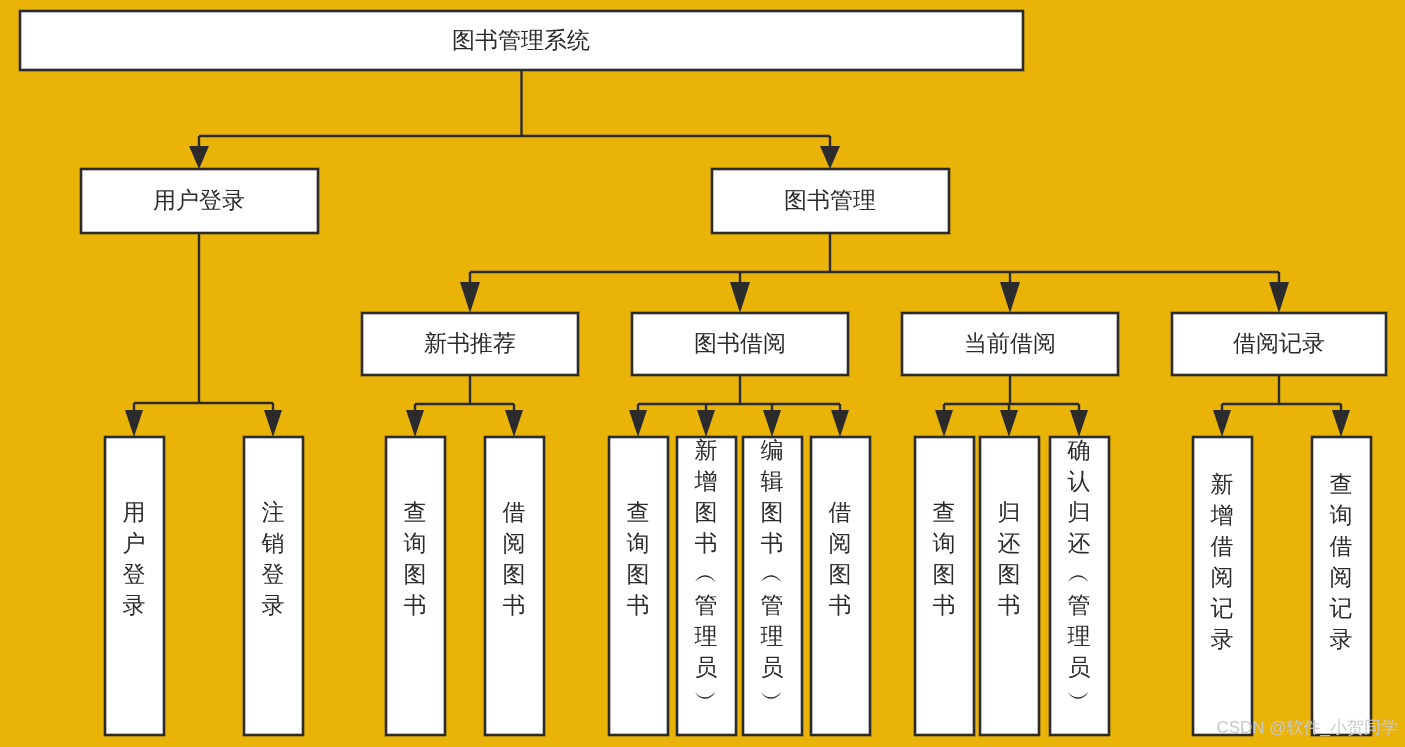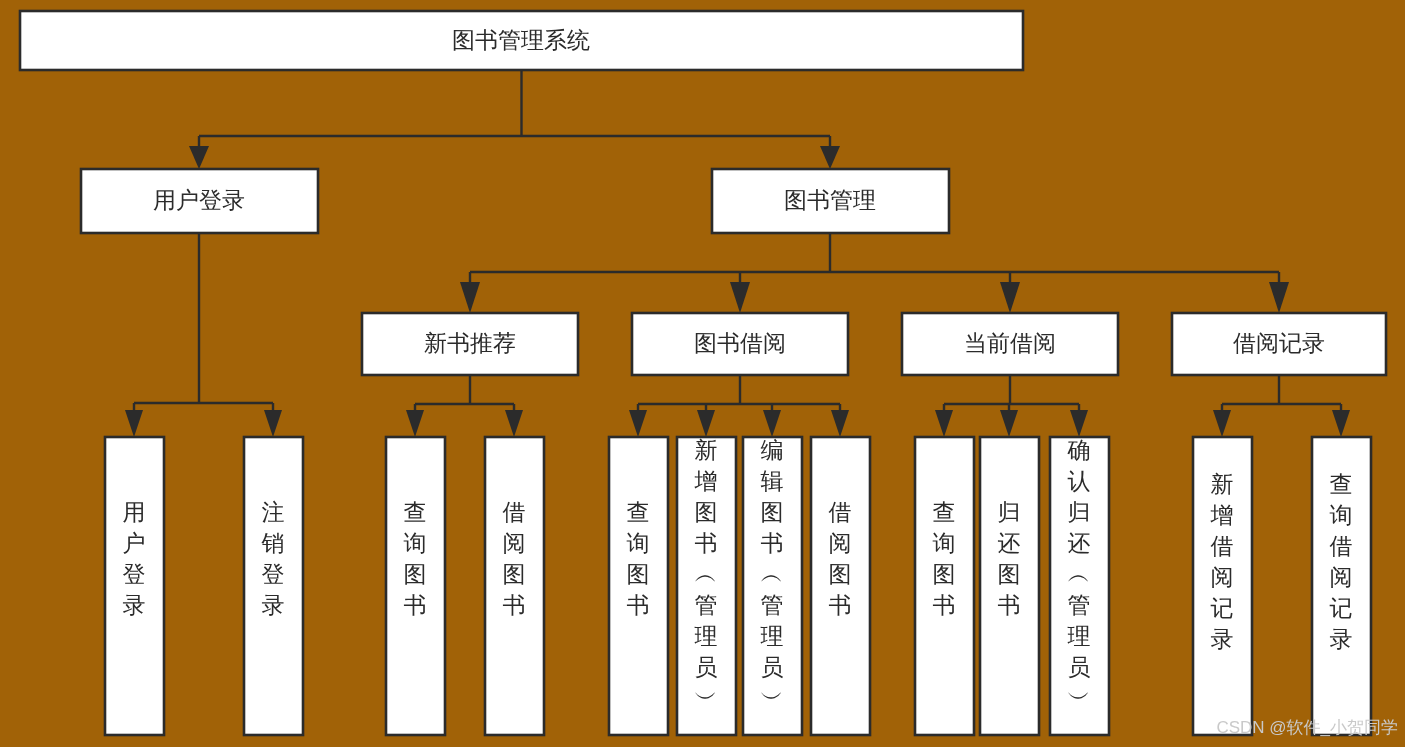--- a/index.html
+++ b/index.html
@@ -10,21 +10,21 @@
   body {
     width: 1405px;
     height: 747px;
     font-family: "Liberation Sans", "DejaVu Sans", sans-serif;
     overflow: hidden;
   }
   #diagram-root {
     position: relative;
     width: 1405px;
     height: 747px;
-    background: #a16207;
+    background: #eab308;
   }
   svg.flow {
     position: absolute;
     left: 0;
     top: 0;
     width: 1405px;
     height: 747px;
   }
   .node-rect {
     fill: #ffffff;

